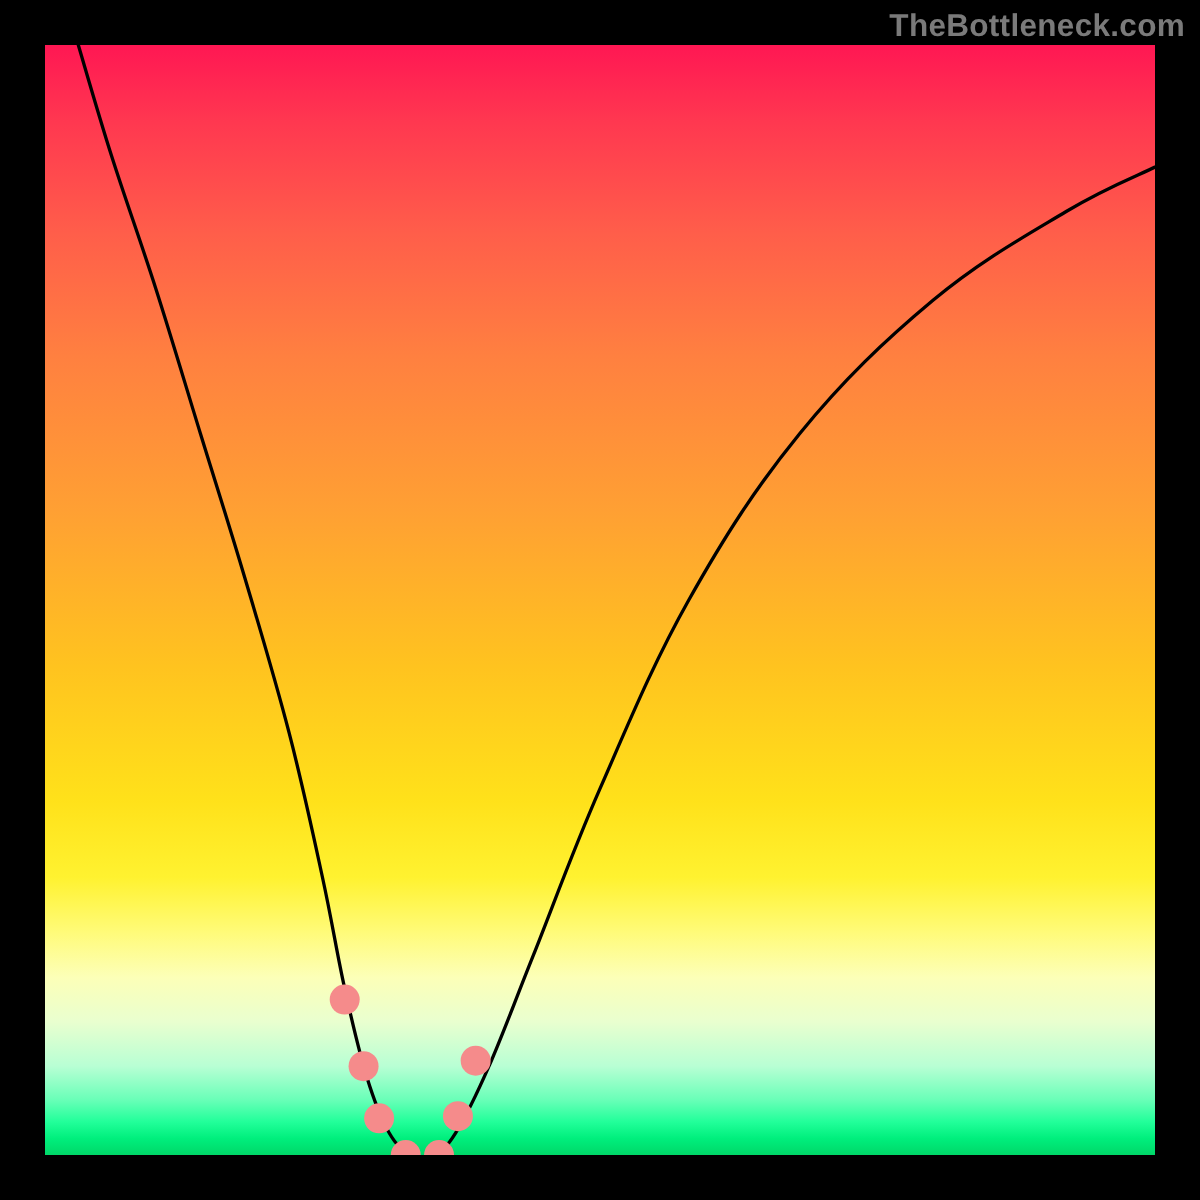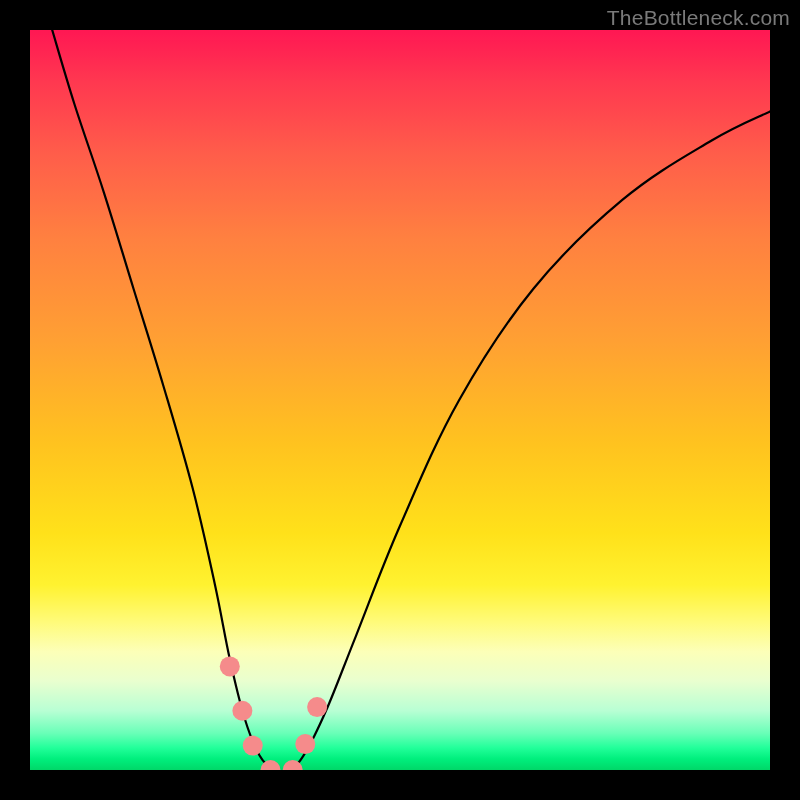--- a/index.html
+++ b/index.html
@@ -36,21 +36,21 @@
       #00ef7d 98.5%,
       #00d768 100%
     );
   }
   .watermark {
     position: absolute;
     top: 6px;
     right: 10px;
     color: #7a7a7a;
     font-size: 21px;
-    font-weight: 400;
+    font-weight: 700;
     letter-spacing: 0.2px;
     user-select: none;
     text-align: center;
   }
   svg.curve {
     position: absolute;
     left: 0;
     top: 0;
     width: 740px;
     height: 740px;

